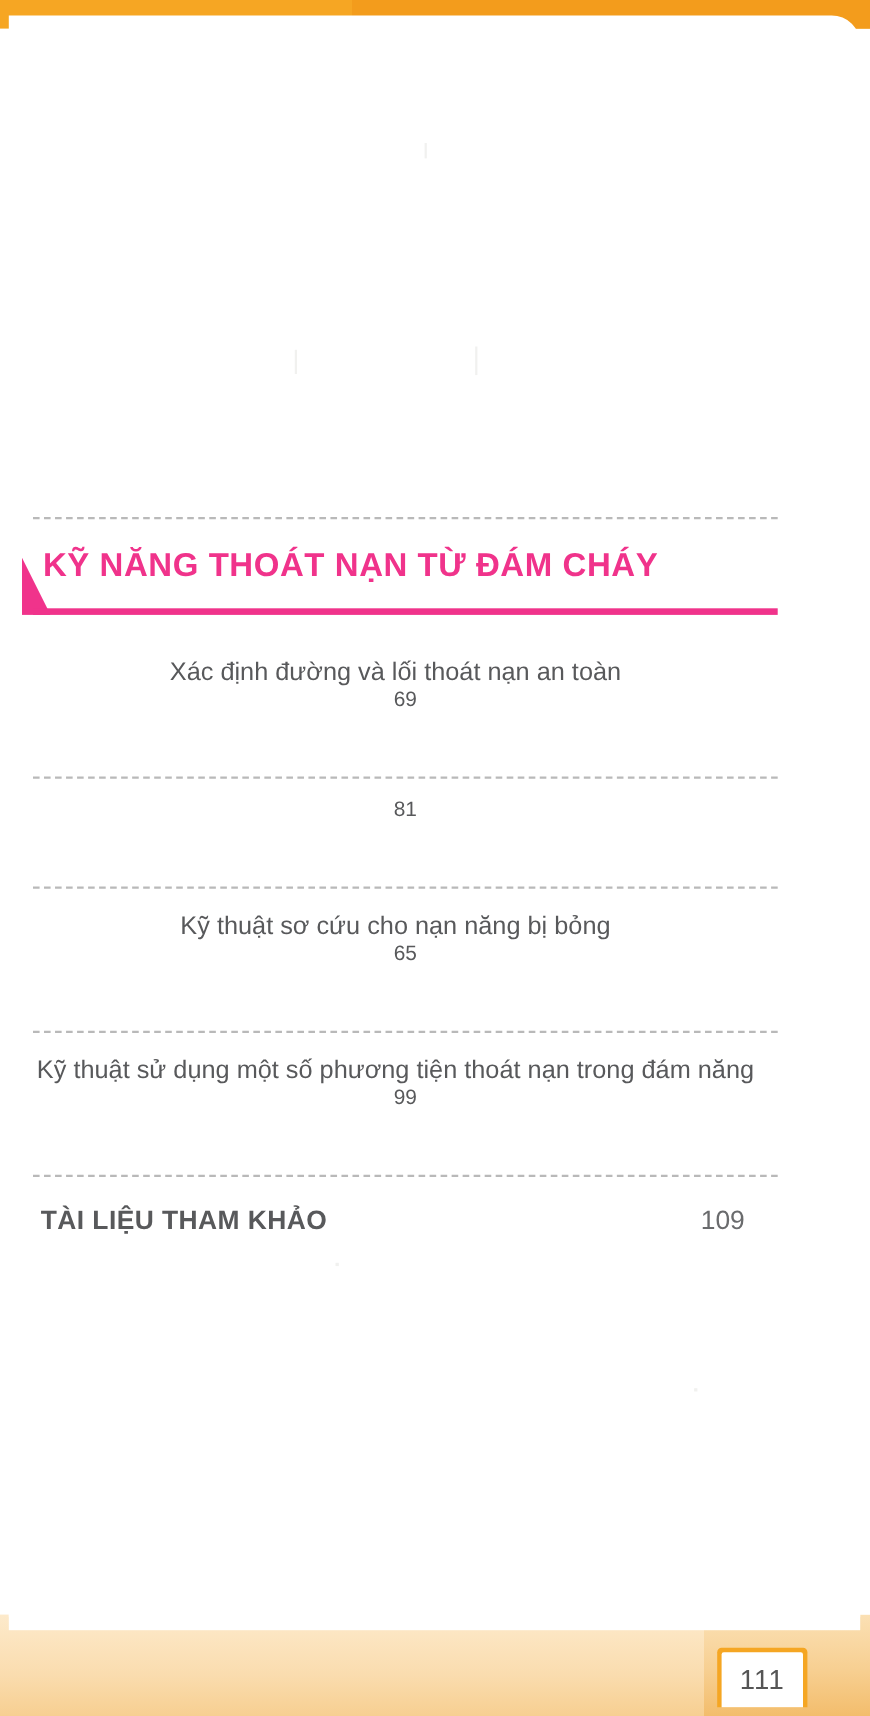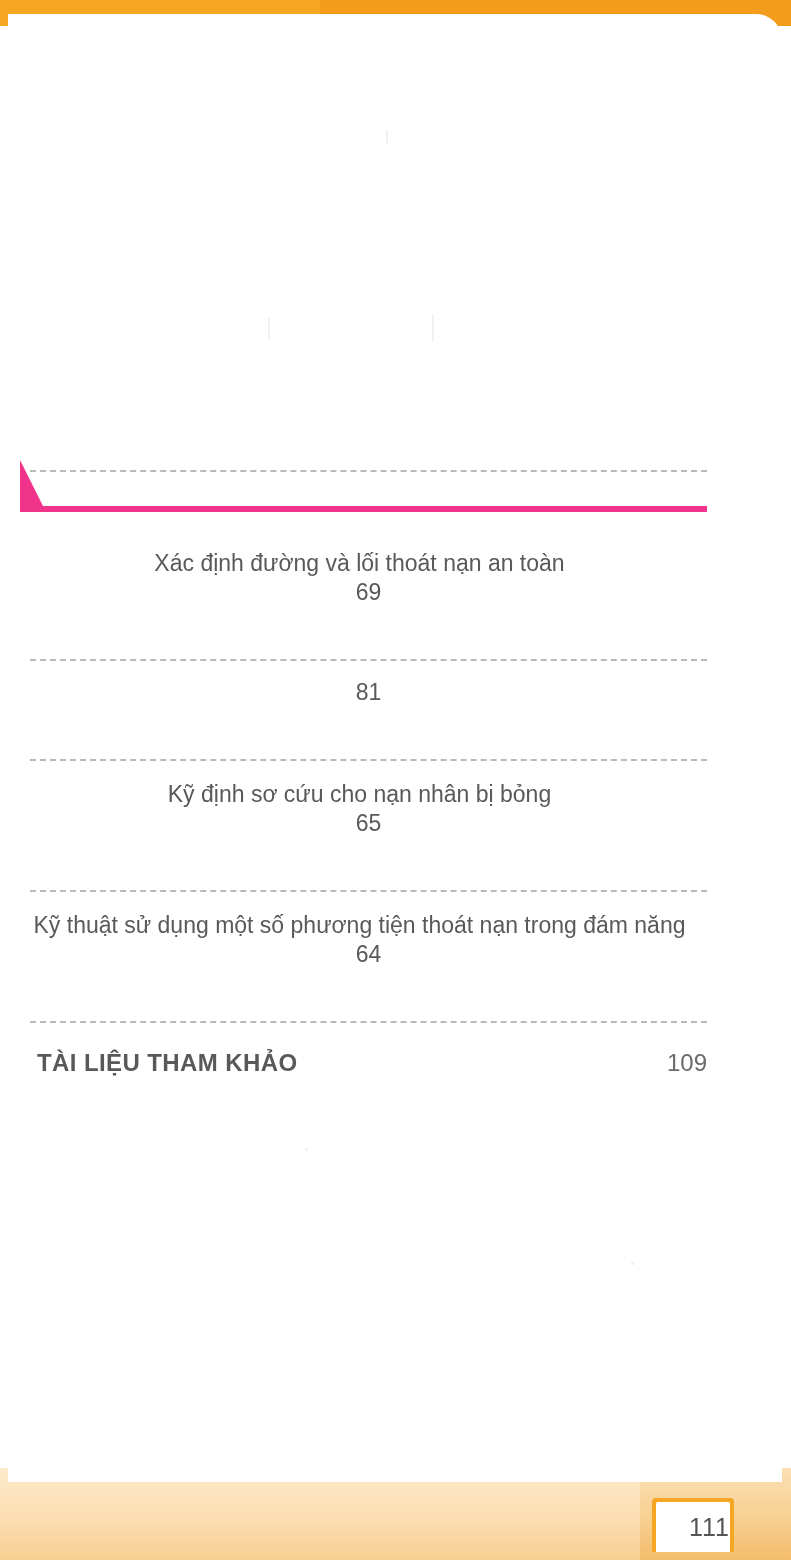--- a/index.html
+++ b/index.html
@@ -87,21 +87,21 @@
     z-index: 5;
   }
   .page-number-box .inner {
     position: absolute;
     inset: 4px 4px 0 4px;
     background: #ffffff;
     border-top-left-radius: 2px;
     border-top-right-radius: 2px;
     display: flex;
     align-items: center;
-    justify-content: flex-end;
+    justify-content: center;
   }
   .page-number {
     font-size: 25px;
     color: #555;
     letter-spacing: 1px;
     font-family: "Liberation Sans", sans-serif;
   }
 
   
   .content {
@@ -168,21 +168,21 @@
     font-size: 23px;
     color: #58595b;
     line-height: 1.35;
     padding-right: 18px;
     text-align: justify;
     text-justify: inter-word;
   }
   .toc-row .label.one-line { text-align: left; }
   .toc-row .page {
     flex: 0 0 62px;
-    font-size: 23px;
+    font-size: 19px;
     color: #58595b;
   }
   .row-rule {
     border-top: 2px dashed #b9b9b9;
     height: 0;
   }
 
   .ref-row {
     display: flex;
     align-items: center;
@@ -191,21 +191,20 @@
   .ref-row .label {
     flex: 1 1 auto;
     font-size: 24px;
     font-weight: bold;
     color: #58595b;
     letter-spacing: 0.4px;
     padding-left: 7px;
   }
   .ref-row .page {
     flex: 0 0 70px;
-    text-align: right;
     font-size: 24px;
     color: #6a6b6d;
   }
 
   
   .speck {
     position: absolute;
     background: #f1f1ef;
     z-index: 4;
     pointer-events: none;
@@ -227,48 +226,49 @@
   <div class="speck" style="left:432px;top:315px;width:2px;height:26px;"></div>
   <div class="speck" style="left:386px;top:130px;width:2px;height:14px;"></div>
   <div class="speck" style="left:305px;top:1148px;width:3px;height:3px;"></div>
   <div class="speck" style="left:631px;top:1262px;width:3px;height:3px;"></div>
 
   <div class="content">
 
     <div class="dashed-rule"></div>
 
     <div class="section-head">
+      <div class="section-title">KỸ NĂNG THOÁT NẠN TỪ ĐÁM CHÁY</div>
       <div class="pink-bar-wrap">
         <div class="pink-tab"></div>
         <div class="pink-bar"></div>
       </div>
     </div>
 
     <div class="toc-list">
 
       <div class="toc-row">
         <div class="label one-line">Xác định đường và lối thoát nạn an toàn</div>
         <div class="page">69</div>
       </div>
       <div class="row-rule"></div>
 
       <div class="toc-row">
         <div class="page">81</div>
       </div>
       <div class="row-rule"></div>
 
       <div class="toc-row">
-        <div class="label one-line">Kỹ định sơ cứu cho nạn nhân bị bỏng</div>
+        <div class="label one-line">Kỹ thuật sơ cứu cho nạn năng bị bỏng</div>
         <div class="page">65</div>
       </div>
       <div class="row-rule"></div>
 
       <div class="toc-row">
         <div class="label">Kỹ thuật sử dụng một số phương tiện thoát nạn trong đám năng</div>
-        <div class="page">64</div>
+        <div class="page">99</div>
       </div>
       <div class="row-rule"></div>
 
       <div class="ref-row">
         <div class="label">TÀI LIỆU THAM KHẢO</div>
         <div class="page">109</div>
       </div>
 
     </div>
   </div>

